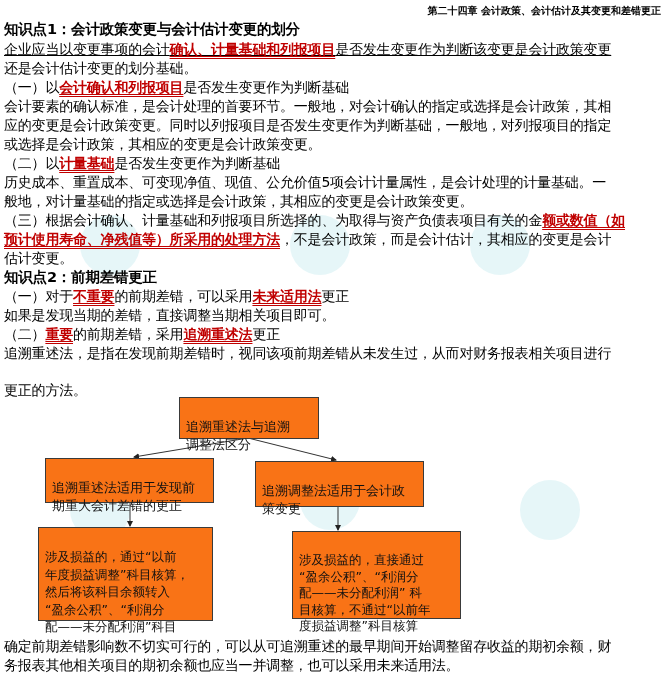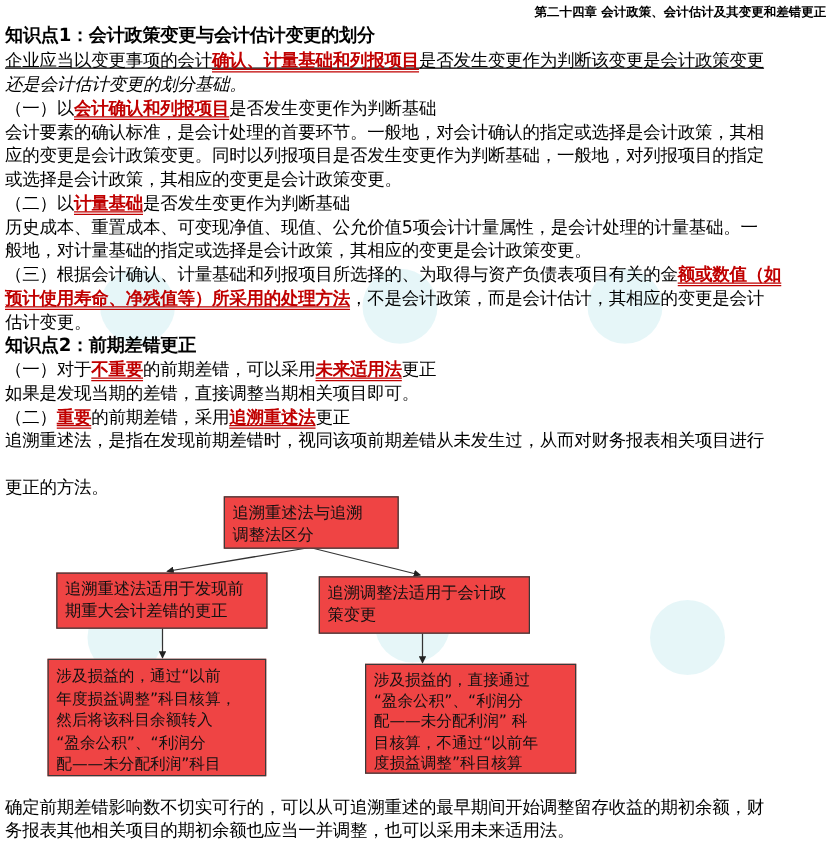--- a/index.html
+++ b/index.html
@@ -20,22 +20,22 @@
       position: absolute; left: 0; width: 661px; top: 1px; text-align: right;
       font-size: 10px; font-weight: bold; line-height: 19px;
     }
     .heading { font-weight: bold; font-size: 14.5px; }
     .hl {
       color: #c00000; font-weight: bold;
       text-decoration: underline double #c00000;
       text-underline-offset: 2px;
     }
     .box {
-      position: absolute; border: 1px solid #3a3a3a; background: #ef4444;
-      font-size: 13px; line-height: 18px; padding: 4px 6px; box-sizing: border-box;
+      position: absolute; border: 1px solid #3a3a3a; background: #f97316;
+      font-size: 13px; line-height: 18px; padding: 20px 6px; box-sizing: border-box;
       white-space: pre-line; color: #111;
     }
     svg.flow { position: absolute; left: 0; top: 0; width: 661px; height: 675px; pointer-events: none; }
   </style>
 </head>
 <body>
 
 <div class="wm-circle" style="left:80px;top:215px;"></div>
 <div class="wm-circle" style="left:290px;top:215px;"></div>
 <div class="wm-circle" style="left:470px;top:215px;"></div>
@@ -43,21 +43,21 @@
 <div class="wm-circle" style="left:300px;top:470px;"></div>
 <div class="wm-circle" style="left:520px;top:480px;"></div>
 
 <div class="title">第二十四章  会计政策、会计估计及其变更和差错更正</div>
 
 <div class="line heading" style="top:20px;">知识点1：会计政策变更与会计估计变更的划分</div>
 
 <div class="line" style="top:40px;text-decoration:underline;">
   <span>企业应当以变更事项的会计</span><span class="hl">确认、计量基础和列报项目</span><span>是否发生变更作为判断该变更是会计政策变更</span>
 </div>
-<div class="line" style="top:59px;font-style:italic;">还是会计估计变更的划分基础。</div>
+<div class="line" style="top:59px;">还是会计估计变更的划分基础。</div>
 
 <div class="line" style="top:78px;">
   <span>（一）以</span><span class="hl">会计确认和列报项目</span><span>是否发生变更作为判断基础</span>
 </div>
 <div class="line" style="top:97px;">会计要素的确认标准，是会计处理的首要环节。一般地，对会计确认的指定或选择是会计政策，其相</div>
 <div class="line" style="top:116px;">应的变更是会计政策变更。同时以列报项目是否发生变更作为判断基础，一般地，对列报项目的指定</div>
 <div class="line" style="top:135px;">或选择是会计政策，其相应的变更是会计政策变更。</div>
 
 <div class="line" style="top:154px;">
   <span>（二）以</span><span class="hl">计量基础</span><span>是否发生变更作为判断基础</span>

